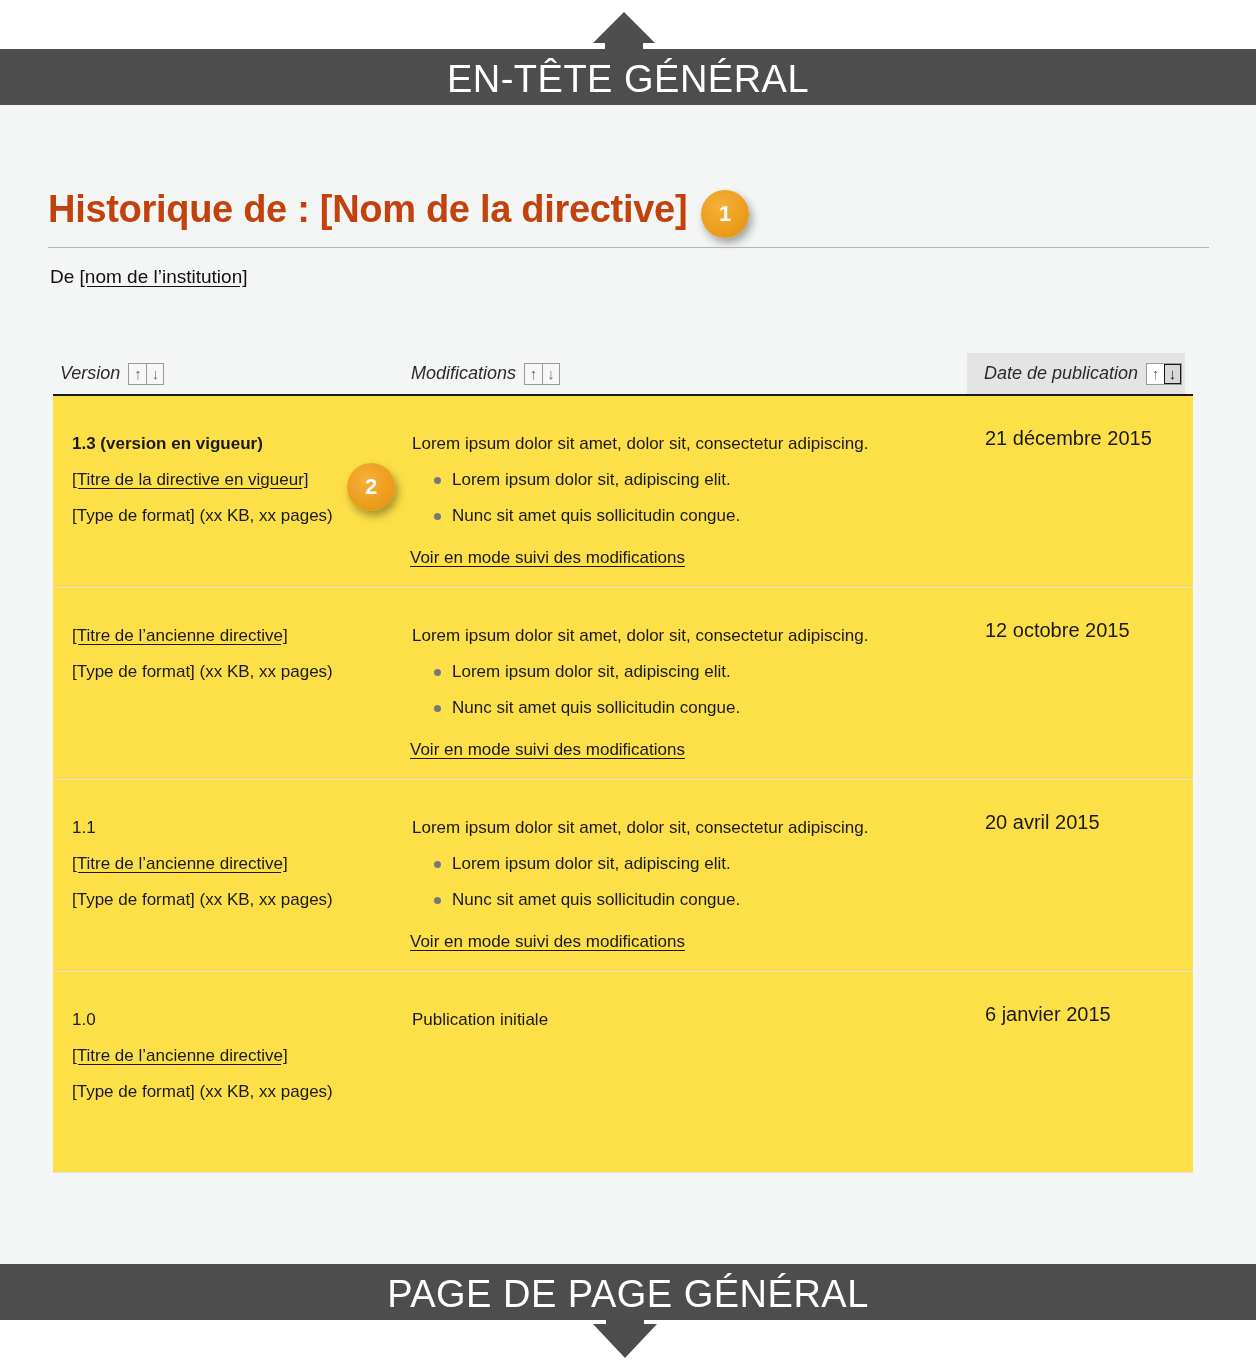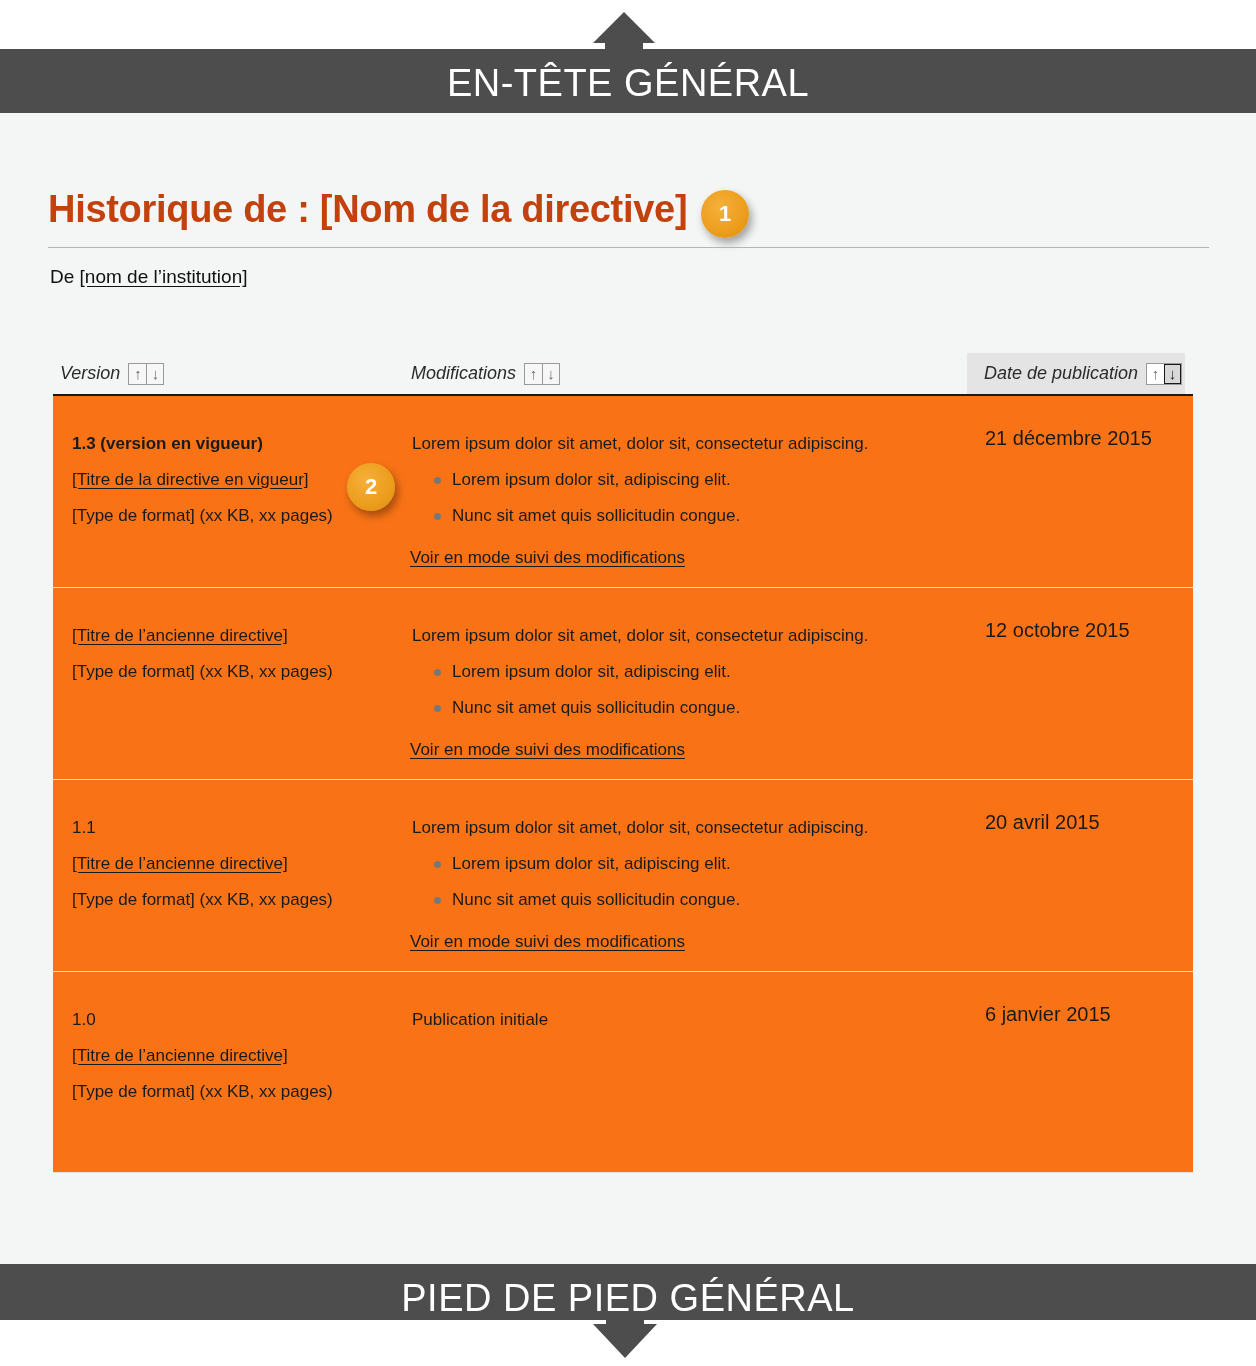--- a/index.html
+++ b/index.html
@@ -8,21 +8,21 @@
       position: relative;
       background: #f4f5f5;
       font-family: "Liberation Sans", "DejaVu Sans", sans-serif;
       color: #1a1a1a;
       overflow: hidden;
     }
     .top-white { position: absolute; left: 0; top: 0; width: 1256px; height: 49px; background: #ffffff; }
     .bottom-white { position: absolute; left: 0; top: 1320px; width: 1256px; height: 46px; background: #ffffff; }
 
     .band {
-      position: absolute; left: 0; width: 1256px; height: 64px;
+      position: absolute; left: 0; width: 1256px; height: 56px;
       background: #4d4d4d; color: #ffffff;
       display: flex; align-items: center; justify-content: center;
       font-size: 38px; letter-spacing: 0.5px;
       font-family: "Liberation Sans", sans-serif;
     }
     .band.header { top: 49px; }
     .band.footer { top: 1264px; }
     .band span { position: relative; top: 2px; }
 
     .arrow-up { position: absolute; left: 593px; top: 12px; width: 62px; height: 38px; }
@@ -67,21 +67,21 @@
     .sort .s {
       width: 17px; height: 20px; display: flex; align-items: center; justify-content: center;
       color: #6f6f6f; font-size: 15px; font-weight: bold; background: #f7f7f7;
     }
     .sort .s + .s { border-left: 1px solid #9a9a9a; }
     .sort .s.active { color: #1a1a1a; border: 1px solid #1a1a1a; background: #dcdcdc; }
     .th.date .sort .s { background: #ffffff; }
     .th.date .sort .s.active { background: #d8d8d8; }
 
     .row {
-      position: relative; background: #f97316; border-bottom: 1px solid #e0e0e0;
+      position: relative; background: #fde047; border-bottom: 1px solid #e0e0e0;
       height: 192px;
     }
     .row.last { height: 201px; border-bottom: 1px solid #e0e0e0; }
     .cell { position: absolute; top: 30px; }
     .cell.version { left: 19px; width: 320px; }
     .cell.mods { left: 359px; width: 540px; }
     .cell.date { left: 932px; font-size: 20px; top: 31px; color: #1a1a1a; }
     .line { font-size: 17px; line-height: 36px; color: #1a1a1a; white-space: nowrap; }
     .line.strong { font-weight: bold; }
     .line a { color: #1a1a1a; text-decoration: underline; text-underline-offset: 3px; }
@@ -196,18 +196,18 @@
     <div class="cell mods">
       <div class="line">Publication initiale</div>
     </div>
     <div class="cell date">6 janvier 2015</div>
   </div>
 </div>
 
 <div class="callout c2">2</div>
 
 <div class="band footer">
-  <span>PIED DE PIED GÉNÉRAL</span>
+  <span>PAGE DE PAGE GÉNÉRAL</span>
 </div>
 <div class="bottom-white"></div>
 <svg class="arrow-down" viewBox="0 0 64 40">
   <polygon points="13,0 51,0 51,6 64,6 32,40 0,6 13,6" fill="#4d4d4d"></polygon>
 </svg>
 
 </body></html>

